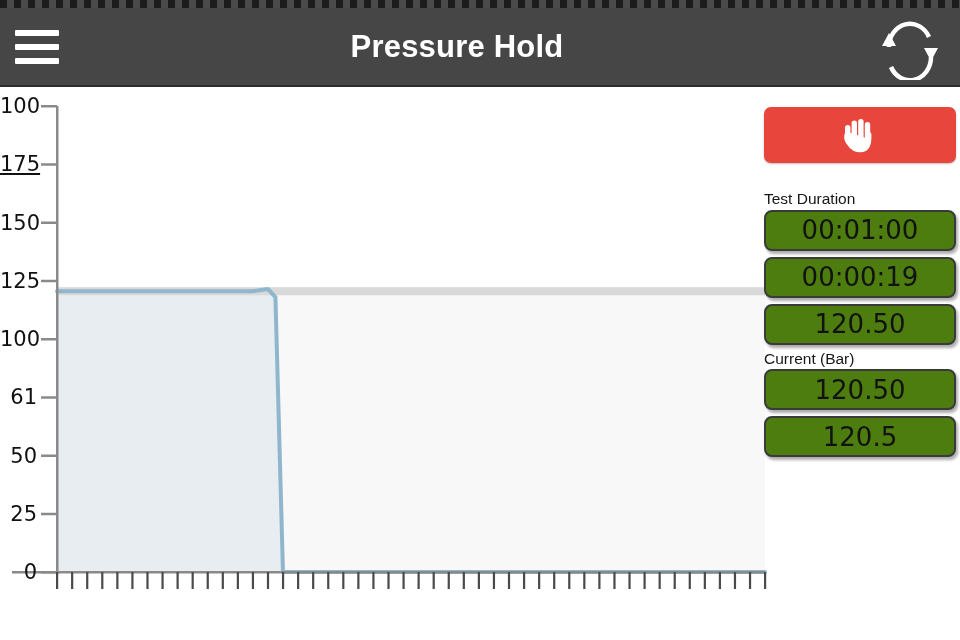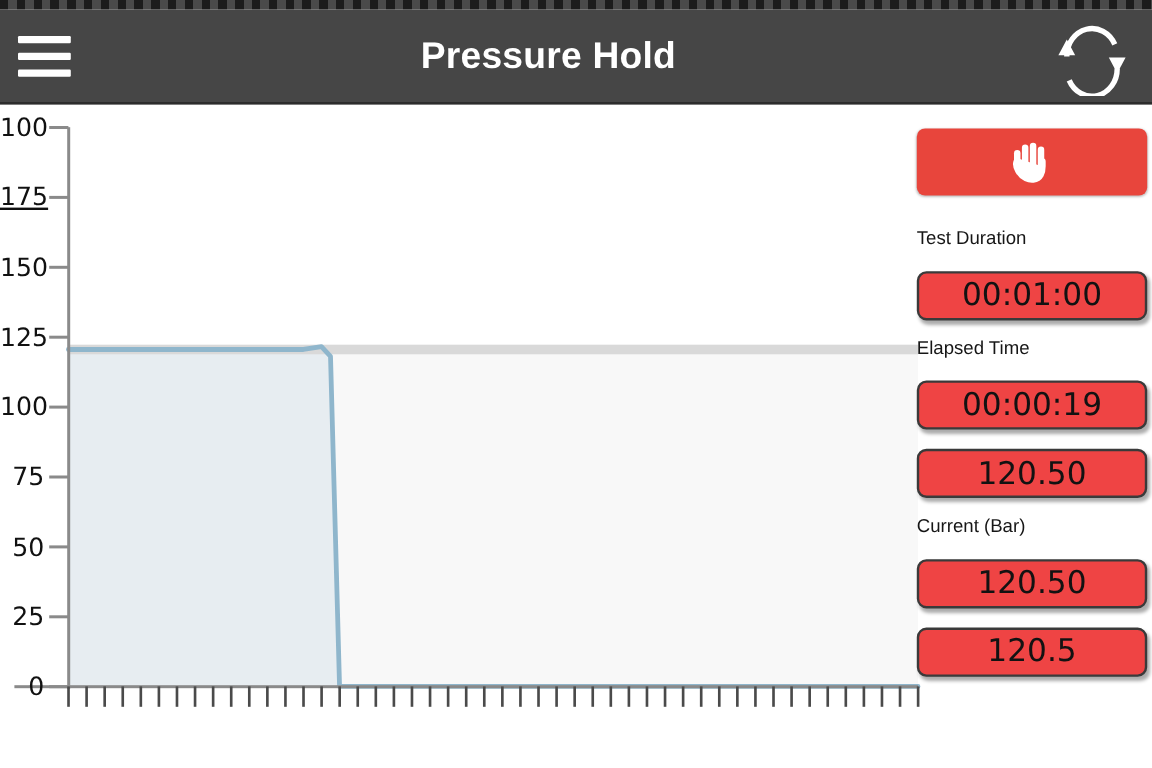--- a/index.html
+++ b/index.html
@@ -131,22 +131,22 @@
     font-size: 15.5px;
     color: #161616;
     text-align: left;
     line-height: 1;
     padding-bottom: 3px;
   }
 
   .field-box {
     width: 192px;
     height: 41px;
-    margin: 16px auto;
-    background: #ef4444;
+    margin: 0 auto;
+    background: #4d7c0f;
     border: 2px solid #3a3a3a;
     border-radius: 8px;
     box-shadow: 2px 3px 3px rgba(0,0,0,0.33);
     display: flex;
     align-items: center;
     justify-content: center;
     font-size: 26px;
     color: #121212;
     font-family: "DejaVu Sans", sans-serif;
     cursor: pointer;
@@ -182,21 +182,21 @@
     </div>
   </div>
 
   <div class="body-area">
 
     <div class="chart-wrap">
       <div id="ylabels">
           <div class="y-label" style="top: 483px; left: 0px; width: 37px;">0</div>
           <div class="y-label" style="top: 424.75px; left: 0px; width: 37px;">25</div>
           <div class="y-label" style="top: 366.5px; left: 0px; width: 37px;">50</div>
-          <div class="y-label" style="top: 308.25px; left: 0px; width: 37px;">75</div>
+          <div class="y-label" style="top: 308.25px; left: 0px; width: 37px;">61</div>
           <div class="y-label" style="top: 250px; left: 0px; width: 37px;">100</div>
           <div class="y-label" style="top: 191.75px; left: 0px; width: 37px;">125</div>
           <div class="y-label" style="top: 133.5px; left: 0px; width: 37px;">150</div>
           <div class="y-label" style="top: 75.25px; left: 0px; width: 37px; text-decoration: underline;">175</div>
           <div class="y-label" style="top: 17px; left: 0px; width: 37px;">100</div>
         </div>
       <svg id="chart-svg" width="775" height="520" viewBox="0 0 775 520">
           <rect x="57" y="202.23499999999996" width="708" height="280.76500000000004" fill="#f8f8f8"></rect>
           <path d="M 57 483 L 57 202.23499999999996 L 72.06382978723404 202.23499999999996 L 87.12765957446808 202.23499999999996 L 102.19148936170212 202.23499999999996 L 117.25531914893617 202.23499999999996 L 132.31914893617022 202.23499999999996 L 147.38297872340425 202.23499999999996 L 162.44680851063828 202.23499999999996 L 177.51063829787233 202.23499999999996 L 192.5744680851064 202.23499999999996 L 207.63829787234042 202.23499999999996 L 222.70212765957447 202.23499999999996 L 237.7659574468085 202.23499999999996 L 252.82978723404256 202.23499999999996 L 267.89361702127655 199.90499999999997 L 275.4255319148936 208.06 L 282.95744680851067 483 L 298.02127659574467 483 L 313.0851063829787 483 L 328.1489361702128 483 L 343.2127659574468 483 L 358.27659574468083 483 L 373.3404255319149 483 L 388.40425531914894 483 L 403.46808510638294 483 L 418.531914893617 483 L 433.59574468085106 483 L 448.6595744680851 483 L 463.72340425531917 483 L 478.78723404255317 483 L 493.8510638297872 483 L 508.9148936170213 483 L 523.9787234042553 483 L 539.0425531914893 483 L 554.1063829787233 483 L 569.1702127659574 483 L 584.2340425531914 483 L 599.2978723404256 483 L 614.3617021276596 483 L 629.4255319148936 483 L 644.4893617021277 483 L 659.5531914893617 483 L 674.6170212765958 483 L 689.6808510638298 483 L 704.7446808510638 483 L 719.8085106382979 483 L 734.872340425532 483 L 749.9361702127659 483 L 765 483 L 765 483 Z" fill="#e7edf1"></path>
           <rect x="57" y="198.23499999999996" width="708" height="8" fill="#d9d9d9"></rect>
@@ -276,21 +276,20 @@
           </g>
         </svg>
       </div>
 
       <div id="fields">
           <div class="field-group">
             <div class="field-label">Test Duration</div>
             <div class="field-box">00:01:00</div>
           </div>
           <div class="field-group">
-            <div class="field-label">Elapsed Time</div>
             <div class="field-box">00:00:19</div>
           </div>
           <div class="field-group">
             <div class="field-box">120.50</div>
           </div>
           <div class="field-group">
             <div class="field-label">Current (Bar)</div>
             <div class="field-box">120.50</div>
           </div>
           <div class="field-group">

